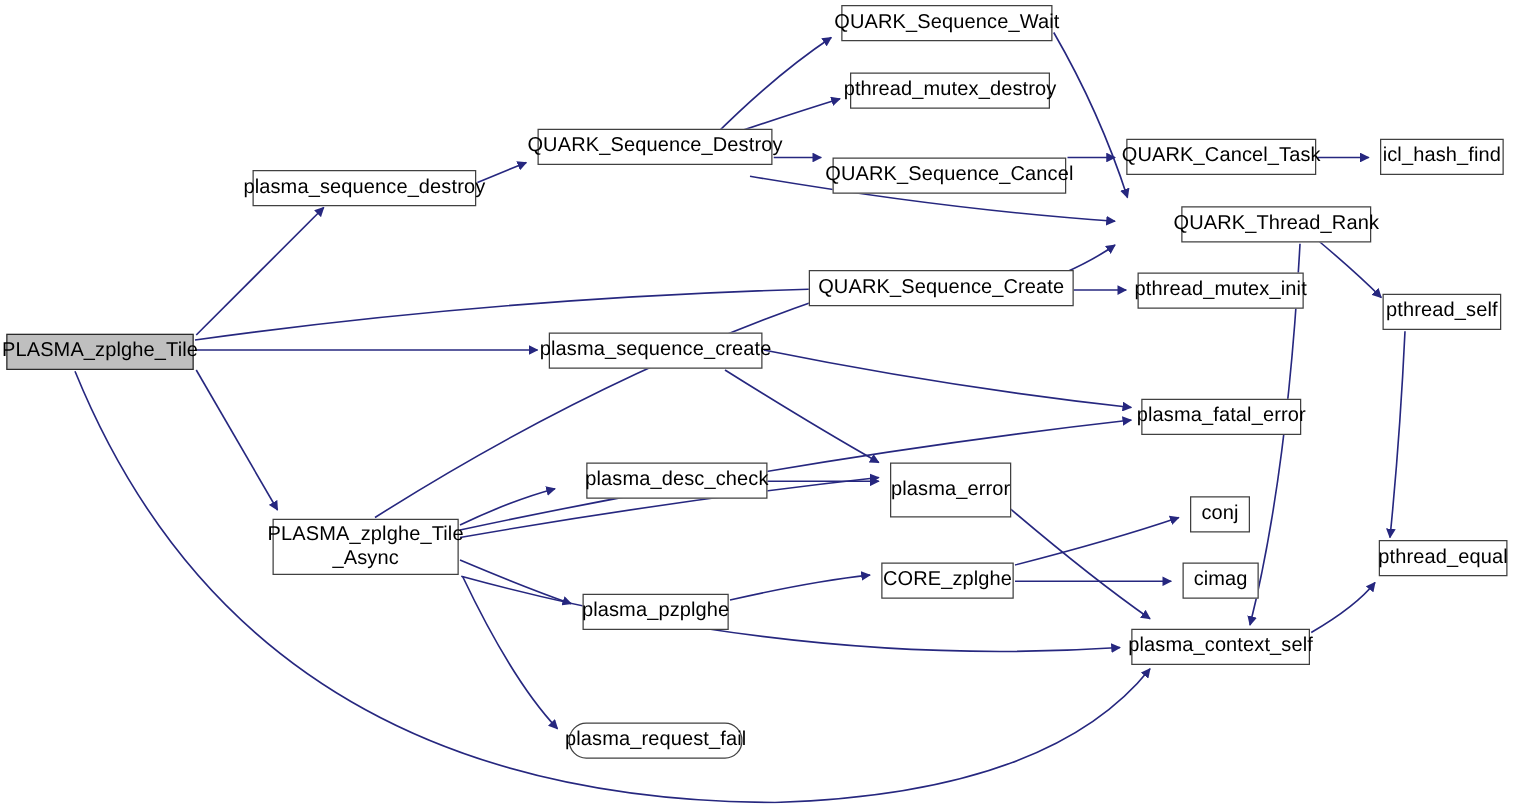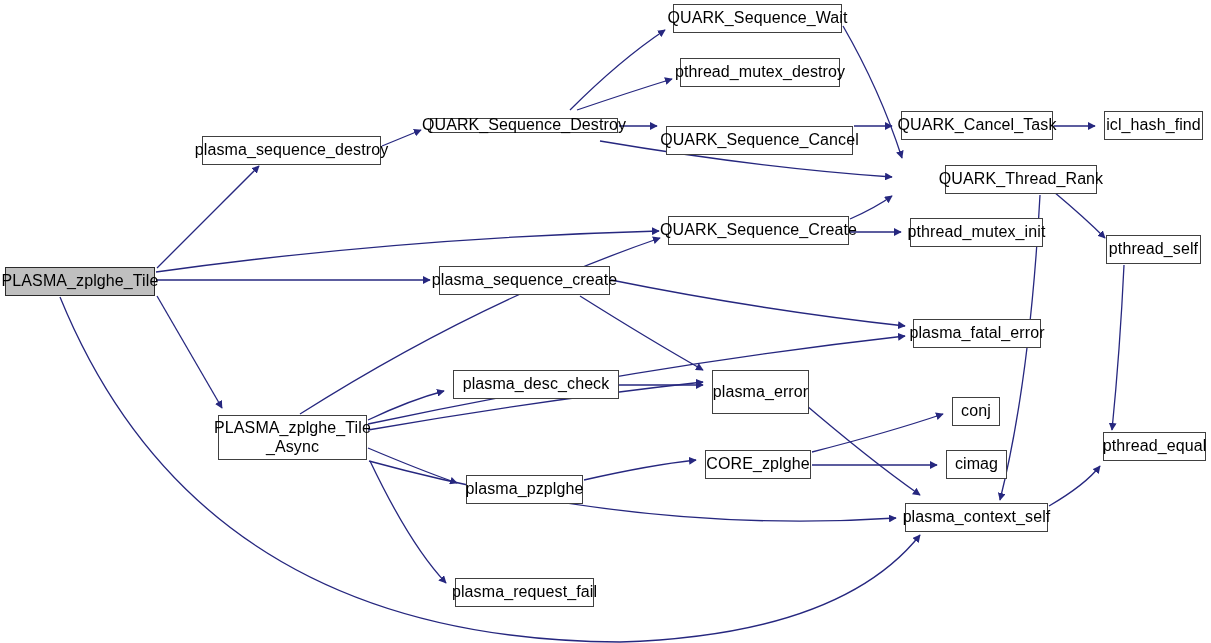--- a/index.html
+++ b/index.html
@@ -91,38 +91,38 @@
         <path d="M812,452 Q890,432 943,414" marker-end="url(#arw)" stroke="#26277f"></path>
         <path d="M812,465 L937,465" marker-end="url(#arw)" stroke="#26277f"></path>
         <path d="M800,400 Q870,460 920,495" marker-end="url(#arw)" stroke="#26277f"></path>
         <path d="M60,297 Q200,640 620,642 Q840,635 920,535" marker-end="url(#arw)" stroke="#26277f"></path>
       </g>
   </svg>
 
   <div id="node-layer">
       <div class="node current" style="left: 5px; top: 267px; width: 150px; height: 29px;"><span class="node-label">PLASMA_zplghe_Tile</span></div>
       <div class="node" style="left: 202px; top: 136px; width: 179px; height: 29px;"><span class="node-label">plasma_sequence_destroy</span></div>
-      <div class="node" style="left: 430px; top: 118px; width: 188px; height: 15px;"><span class="node-label">QUARK_Sequence_Destroy</span></div>
+      <div class="node" style="left: 430px; top: 103px; width: 188px; height: 29px;"><span class="node-label">QUARK_Sequence_Destroy</span></div>
       <div class="node" style="left: 673px; top: 4px; width: 169px; height: 29px;"><span class="node-label">QUARK_Sequence_Wait</span></div>
       <div class="node" style="left: 680px; top: 58px; width: 160px; height: 29px;"><span class="node-label">pthread_mutex_destroy</span></div>
       <div class="node" style="left: 666px; top: 126px; width: 187px; height: 29px;"><span class="node-label">QUARK_Sequence_Cancel</span></div>
       <div class="node" style="left: 901px; top: 111px; width: 152px; height: 29px;"><span class="node-label">QUARK_Cancel_Task</span></div>
       <div class="node" style="left: 1104px; top: 111px; width: 99px; height: 29px;"><span class="node-label">icl_hash_find</span></div>
       <div class="node" style="left: 901px; top: 165px; width: 152px; height: 29px; margin-left: 44px;"><span class="node-label">QUARK_Thread_Rank</span></div>
-      <div class="node" style="left: 668px; top: 216px; width: 181px; height: 29px;"><span class="node-label">QUARK_Sequence_Create</span></div>
+      <div class="node" style="left: 647px; top: 216px; width: 212px; height: 29px;"><span class="node-label">QUARK_Sequence_Create</span></div>
       <div class="node" style="left: 910px; top: 218px; width: 133px; height: 29px;"><span class="node-label">pthread_mutex_init</span></div>
       <div class="node" style="left: 1106px; top: 235px; width: 95px; height: 29px;"><span class="node-label">pthread_self</span></div>
       <div class="node" style="left: 439px; top: 266px; width: 171px; height: 29px;"><span class="node-label">plasma_sequence_create</span></div>
       <div class="node" style="left: 913px; top: 319px; width: 128px; height: 29px;"><span class="node-label">plasma_fatal_error</span></div>
-      <div class="node" style="left: 453px; top: 370px; width: 166px; height: 29px;"><span class="node-label">plasma_desc_check</span></div>
+      <div class="node" style="left: 469px; top: 370px; width: 145px; height: 29px;"><span class="node-label">plasma_desc_check</span></div>
       <div class="node" style="left: 712px; top: 370px; width: 97px; height: 44px;"><span class="node-label">plasma_error</span></div>
       <div class="node" style="left: 952px; top: 397px; width: 48px; height: 29px;"><span class="node-label">conj</span></div>
       <div class="node" style="left: 218px; top: 415px; width: 149px; height: 45px;"><span class="node-label">PLASMA_zplghe_Tile
 _Async</span></div>
       <div class="node" style="left: 1103px; top: 432px; width: 103px; height: 29px;"><span class="node-label">pthread_equal</span></div>
       <div class="node" style="left: 705px; top: 450px; width: 106px; height: 29px;"><span class="node-label">CORE_zplghe</span></div>
       <div class="node" style="left: 946px; top: 450px; width: 61px; height: 29px;"><span class="node-label">cimag</span></div>
       <div class="node" style="left: 466px; top: 475px; width: 117px; height: 29px;"><span class="node-label">plasma_pzplghe</span></div>
       <div class="node" style="left: 905px; top: 503px; width: 143px; height: 29px;"><span class="node-label">plasma_context_self</span></div>
-      <div class="node" style="left: 455px; top: 578px; width: 139px; height: 29px;"><span class="node-label">plasma_request_fail</span></div>
+      <div class="node" style="left: 455px; top: 578px; width: 139px; height: 29px; border-radius: 14px;"><span class="node-label">plasma_request_fail</span></div>
     </div>
 
 </div>
 
 </body></html>

